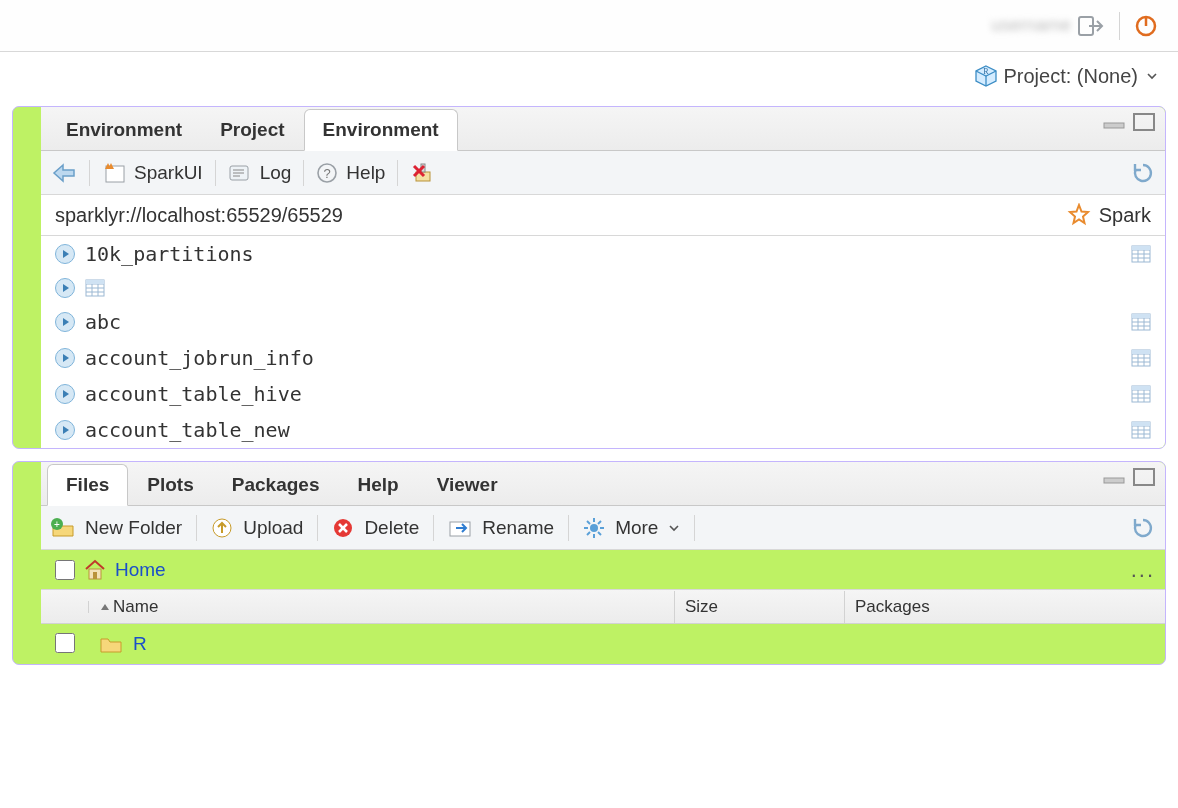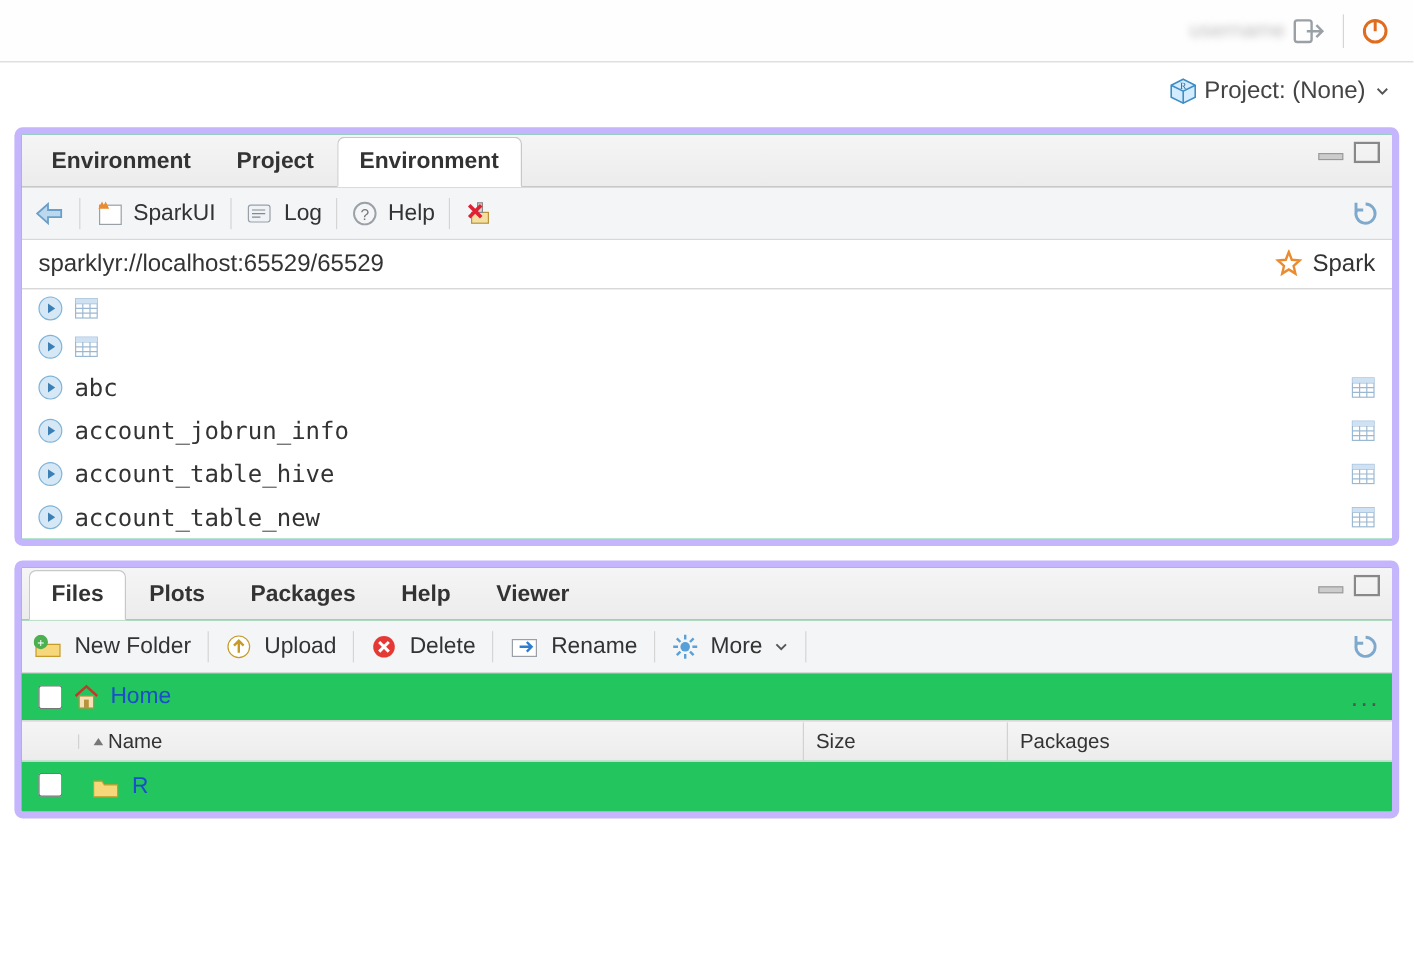--- a/index.html
+++ b/index.html
@@ -15,22 +15,23 @@
   .topbar .username { color:#c0c0c0; filter:blur(3px); font-size:18px; margin-right:6px; }
 
   .projbar {
     height:48px; display:flex; align-items:center; justify-content:flex-end;
     padding:0 20px;
   }
   .projbar .projtext { font-size:20px; color:#444; margin-left:6px; }
 
   
   .pane {
-    margin:6px 12px 0 12px; border:6px solid #c4b5fd; border-radius:7px; overflow:hidden;
-    background:#22c55e;
+    margin:6px 12px 0 12px; border:1px solid #c4b5fd; border-radius:7px; overflow:hidden;
+    background:#bef264;
+    padding-left:28px;
   }
 
   .tabstrip {
     display:flex; align-items:flex-end; background:linear-gradient(#f5f5f5,#ececec); border-bottom:1px solid #c8c8c8;
     height:44px; padding:0 0 0 6px; position:relative;
   }
   .tabstrip .tab {
     padding:9px 18px 9px 18px; font-size:19px; color:#333; border:1px solid transparent; border-bottom:none;
     margin-right:0; cursor:default; position:relative; top:1px;
   }
@@ -216,20 +217,21 @@
           <path d="M12 2 L14.5 8.5 L21 9 L16 13.5 L17.5 20 L12 16.5 L6.5 20 L8 13.5 L3 9 L9.5 8.5 Z" fill="none" stroke="#e98b2e" stroke-width="2"></path>
         </svg>
       </span>
       <span>Spark</span>
     </span>
   </div>
 
   <div class="tablelist" id="conn-tables">
       <div class="tablerow">
         <span class="expand"></span>
+        <span class="tname">10k_partitions</span>
         <span class="grid-icon ic">
           <svg width="20" height="18" viewBox="0 0 20 18">
             <rect x="1" y="1" width="18" height="16" fill="#fff" stroke="#9bb8d3"></rect>
             <line x1="1" y1="5" x2="19" y2="5" stroke="#9bb8d3"></line>
             <line x1="1" y1="9" x2="19" y2="9" stroke="#9bb8d3"></line>
             <line x1="1" y1="13" x2="19" y2="13" stroke="#9bb8d3"></line>
             <line x1="7" y1="1" x2="7" y2="17" stroke="#9bb8d3"></line>
             <line x1="13" y1="1" x2="13" y2="17" stroke="#9bb8d3"></line>
             <rect x="1" y="1" width="18" height="4" fill="#cfe2f3"></rect>
           </svg>

